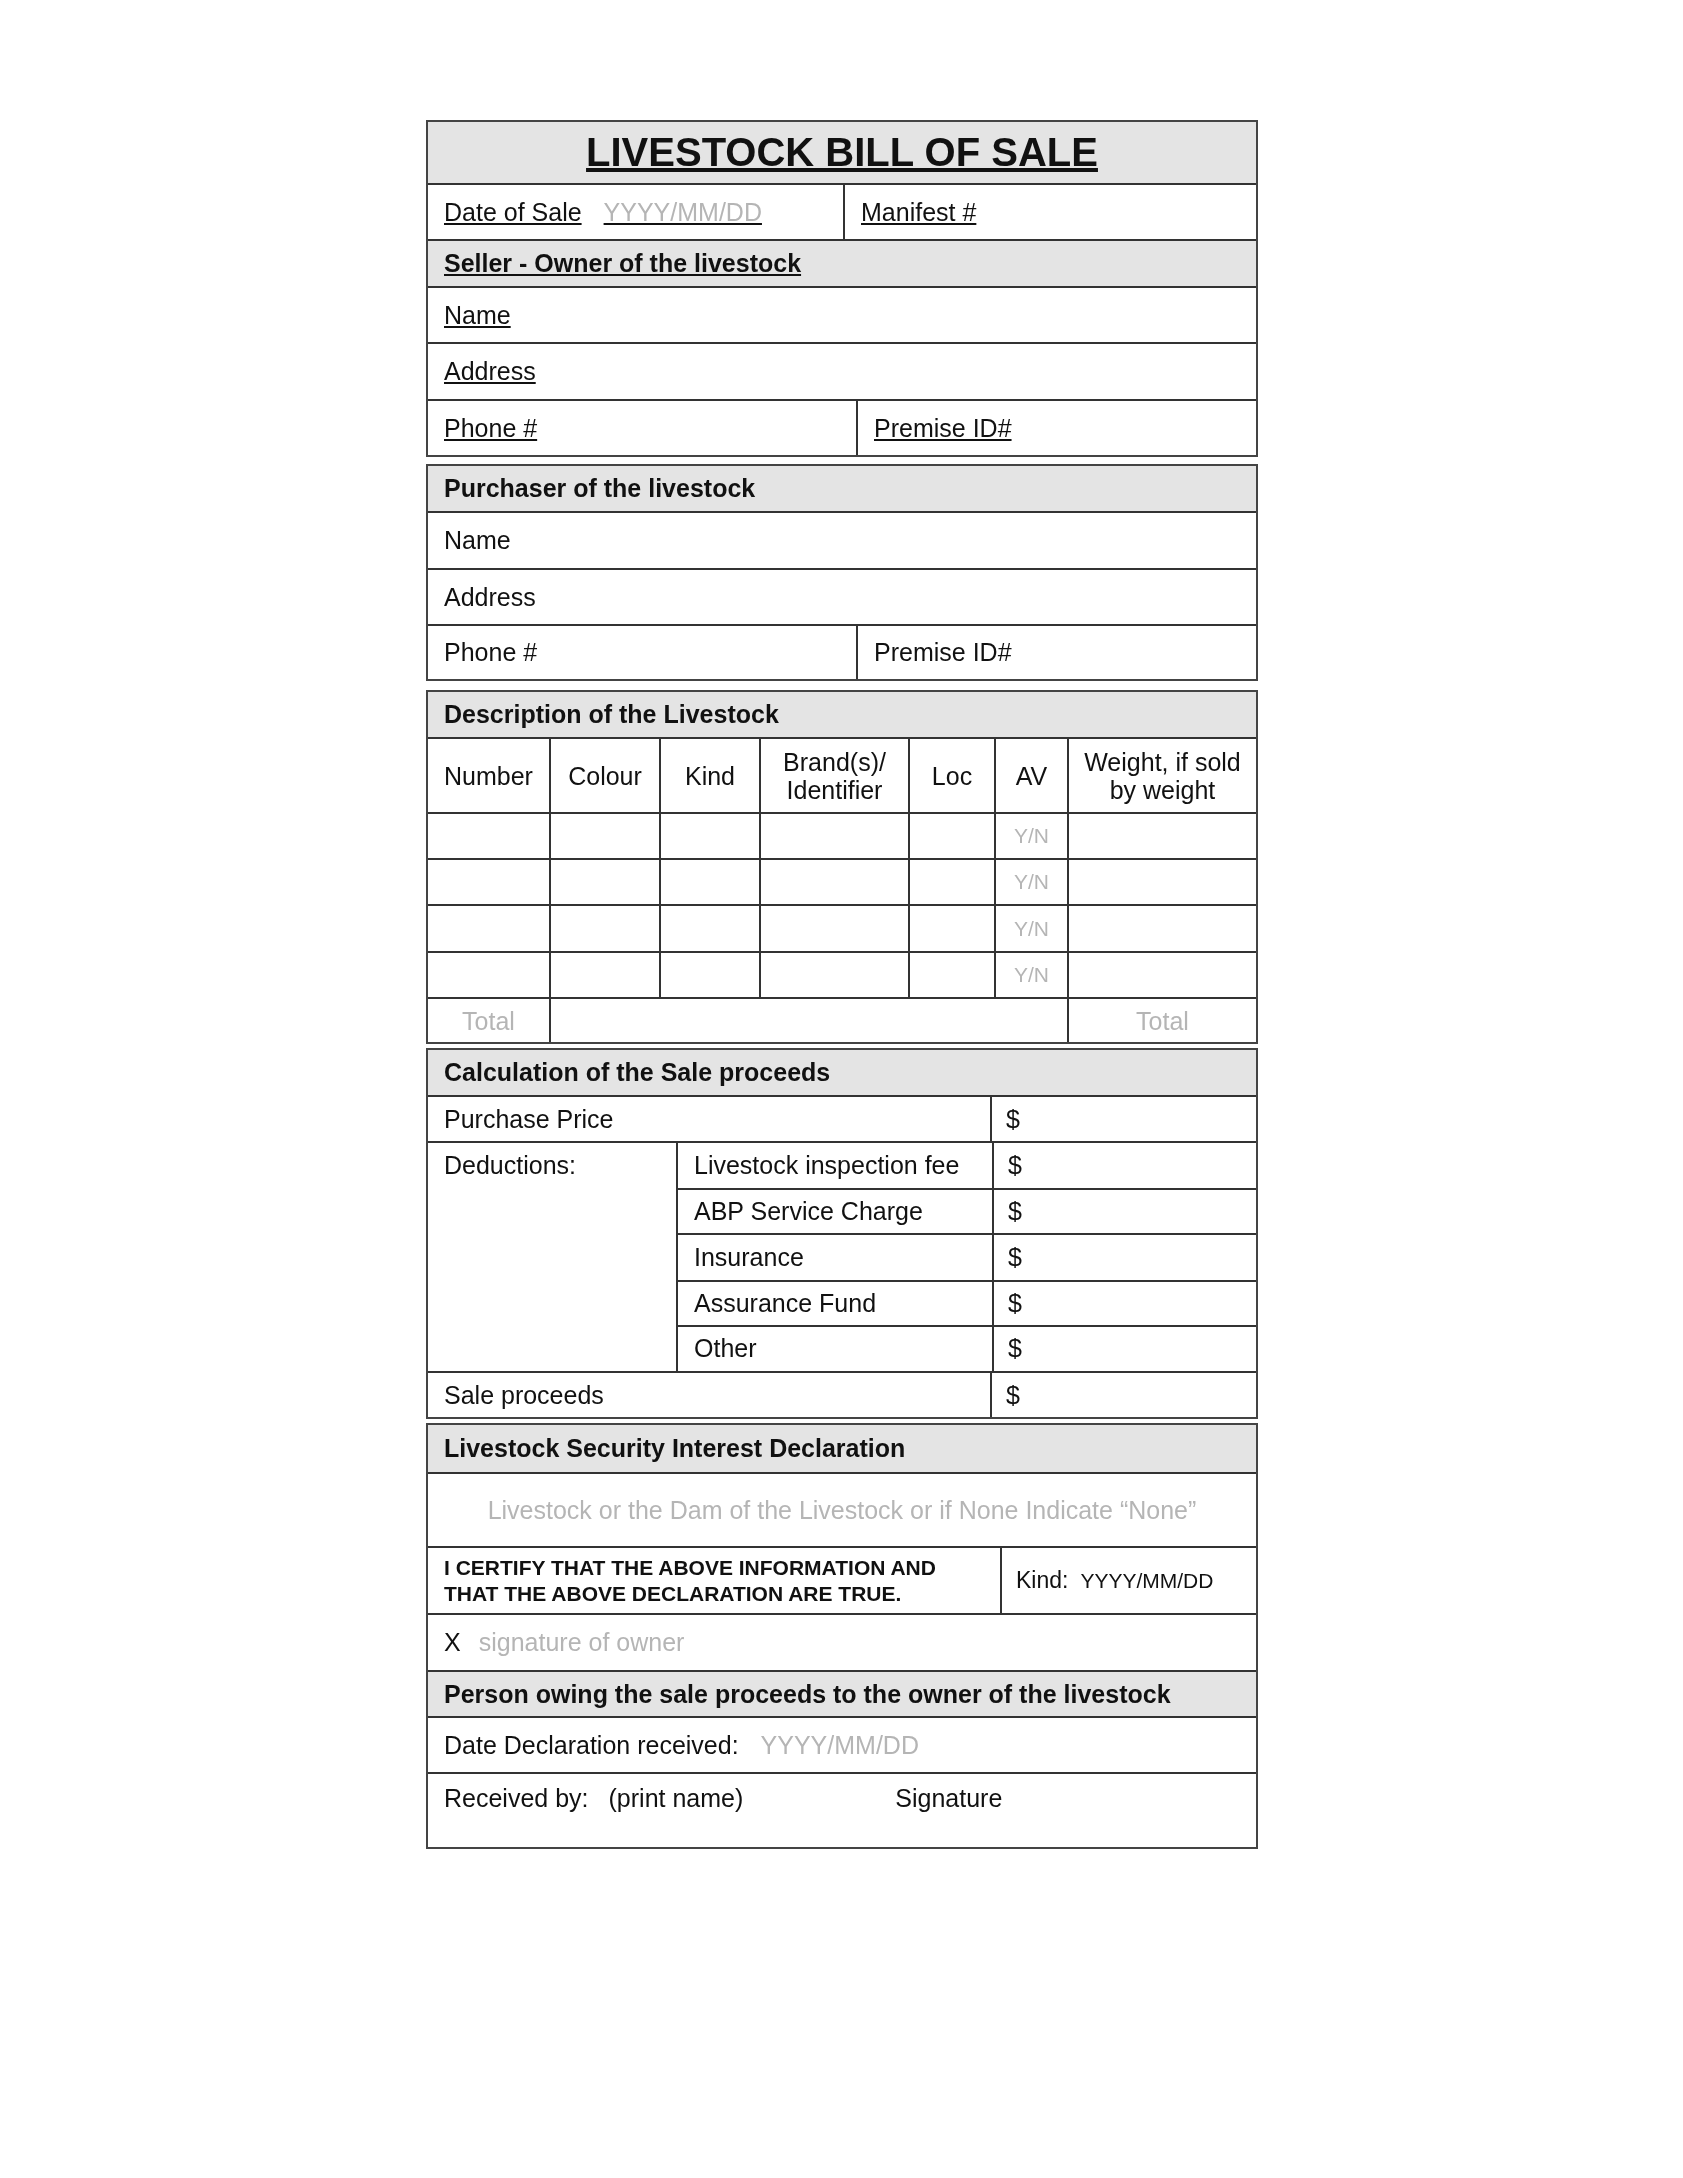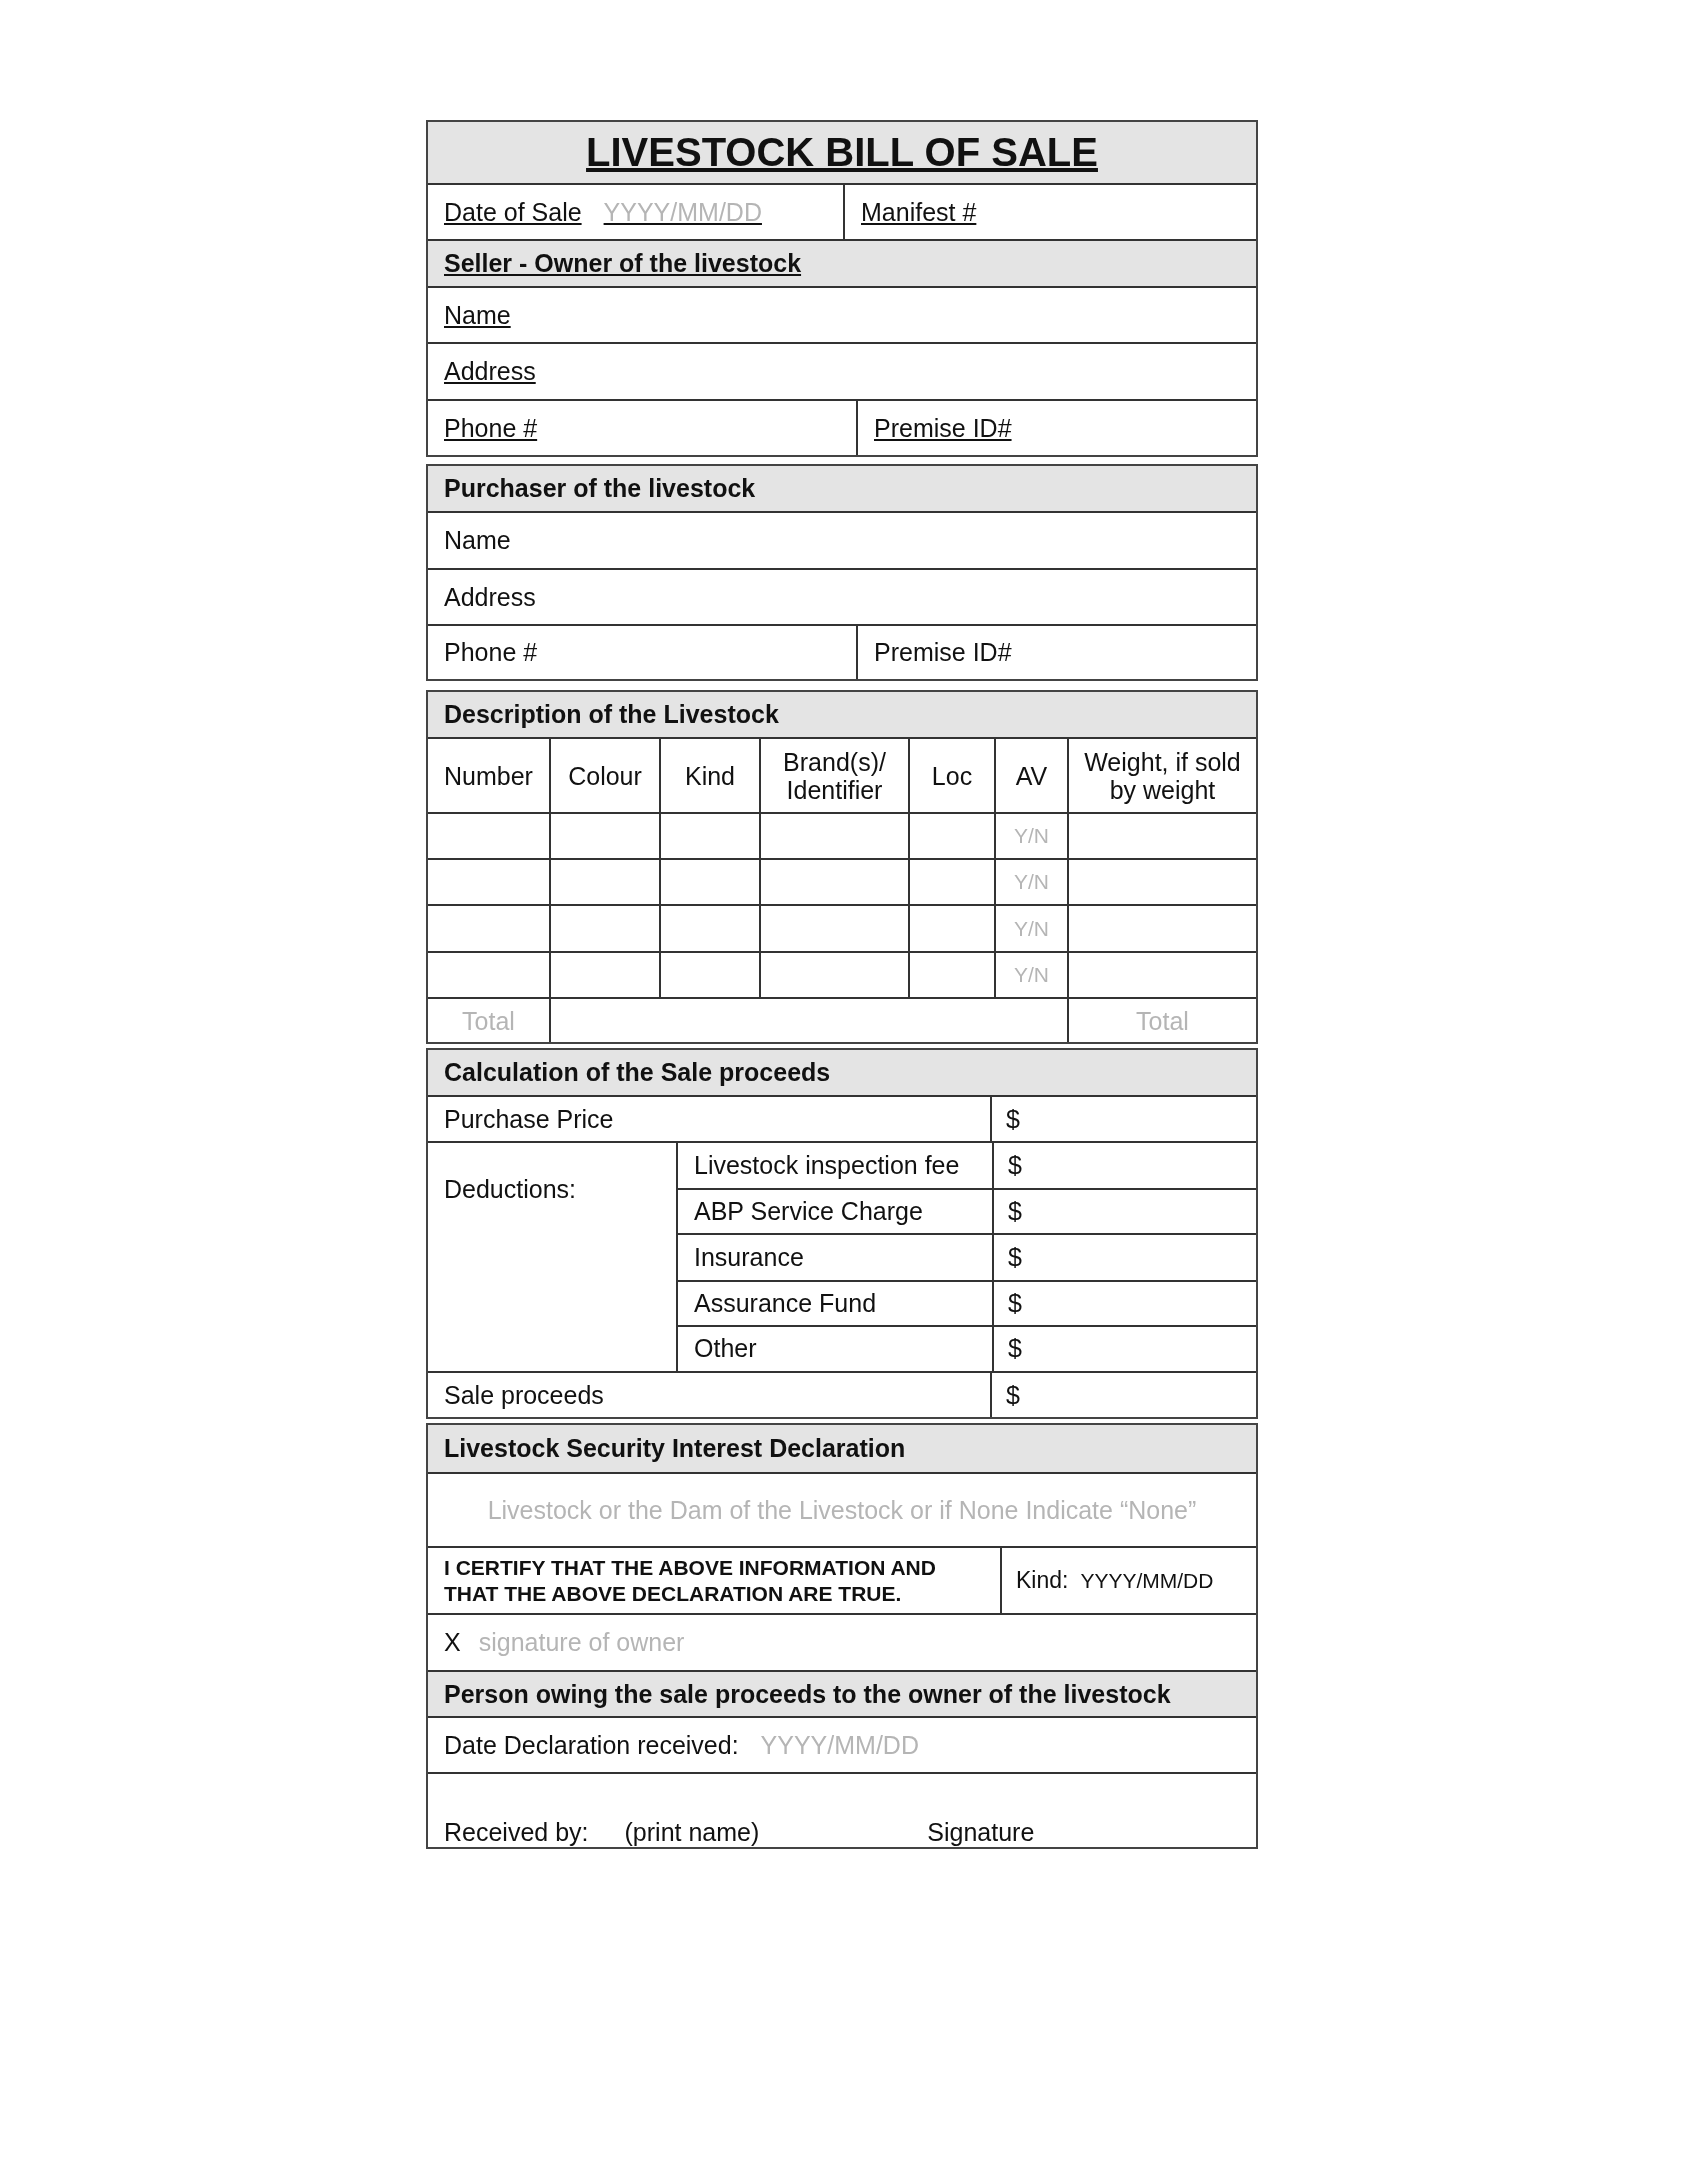--- a/index.html
+++ b/index.html
@@ -141,21 +141,21 @@
   <div class="row" style="height:45px;">
     <div class="cell hdr grow">Calculation of the Sale proceeds</div>
   </div>
   <div class="row" style="height:46px;">
     <div class="cell" style="width:562px;">Purchase Price</div>
     <div class="cell grow" style="padding-left:14px;">
       <span>$</span>
     </div>
   </div>
   <div class="row" style="height:230px;">
-    <div class="cell" style="width:248px;align-items:flex-start;padding-top:8px;margin-top:24px;">Deductions:</div>
+    <div class="cell" style="width:248px;align-items:flex-start;padding-top:8px;">Deductions:</div>
     <div class="grow" style="display:flex;flex-direction:column;border-left:2px solid #333;">
       <div style="display:flex;height:46px;box-sizing:border-box;">
         <div class="cell" style="width:314px;">Livestock inspection fee</div>
         <div class="cell grow" style="padding-left:14px;">
             <span>$</span>
           </div>
       </div>
       <div style="display:flex;height:46px;box-sizing:border-box;border-top:2px solid #333;">
         <div class="cell" style="width:314px;">ABP Service Charge</div>
         <div class="cell grow" style="padding-left:14px;">
@@ -215,20 +215,20 @@
   <div class="row" style="height:46px;">
     <div class="cell hdr grow">Person owing the sale proceeds to the owner of the livestock</div>
   </div>
   <div class="row" style="height:56px;">
     <div class="cell grow">
       <span>Date Declaration received:</span>
       <span class="ph">YYYY/MM/DD</span>
     </div>
   </div>
   <div class="row" style="height:75px;">
-    <div class="cell grow" style="align-items:flex-end;padding-top:10px;gap:16px;">
+    <div class="cell grow" style="align-items:flex-start;padding-top:10px;">
       <span>Received by:</span>
       <span style="margin-left:20px;">(print name)</span>
       <span style="margin-left:152px;">Signature</span>
     </div>
   </div>
 </div>
 
 
 </body></html>

